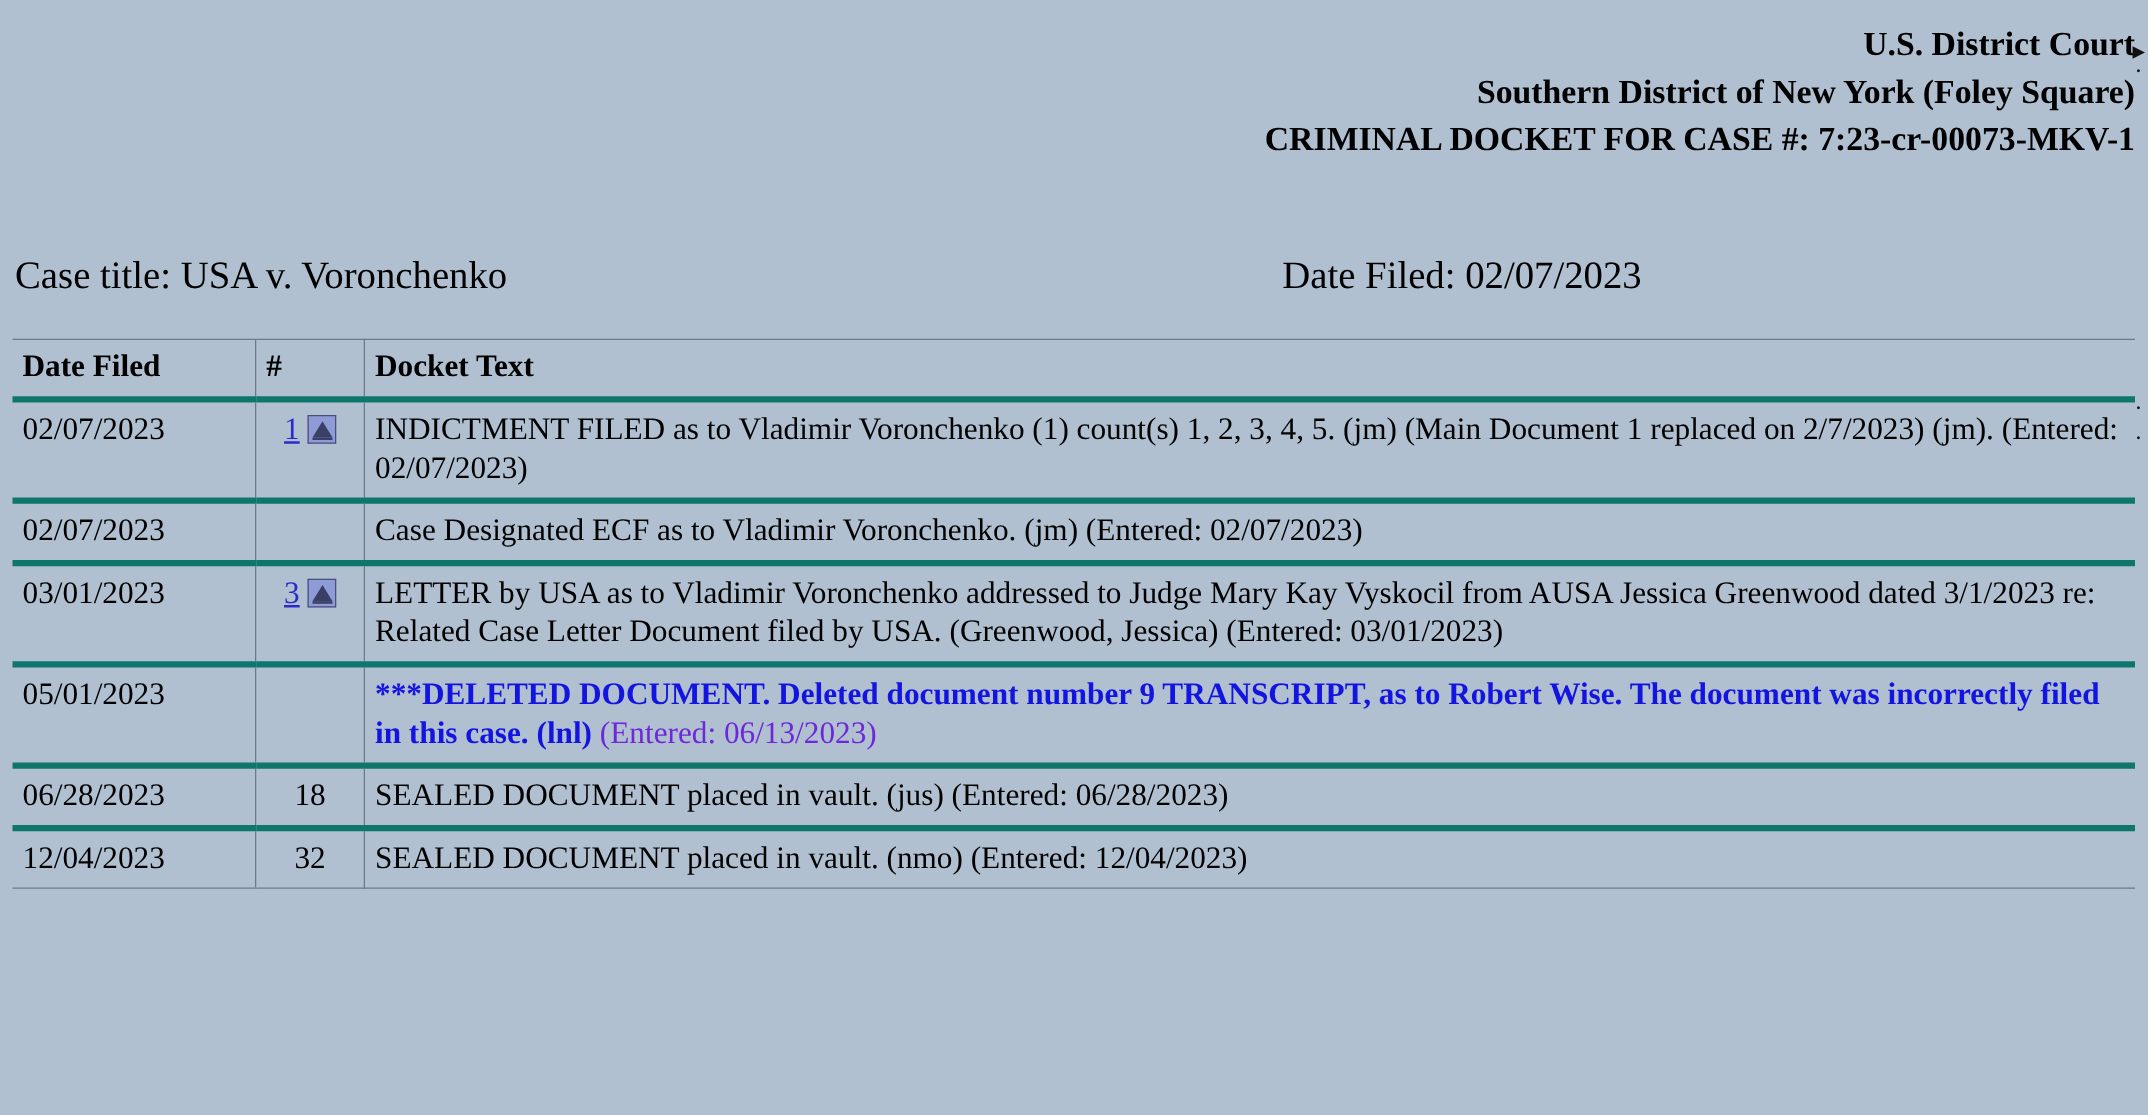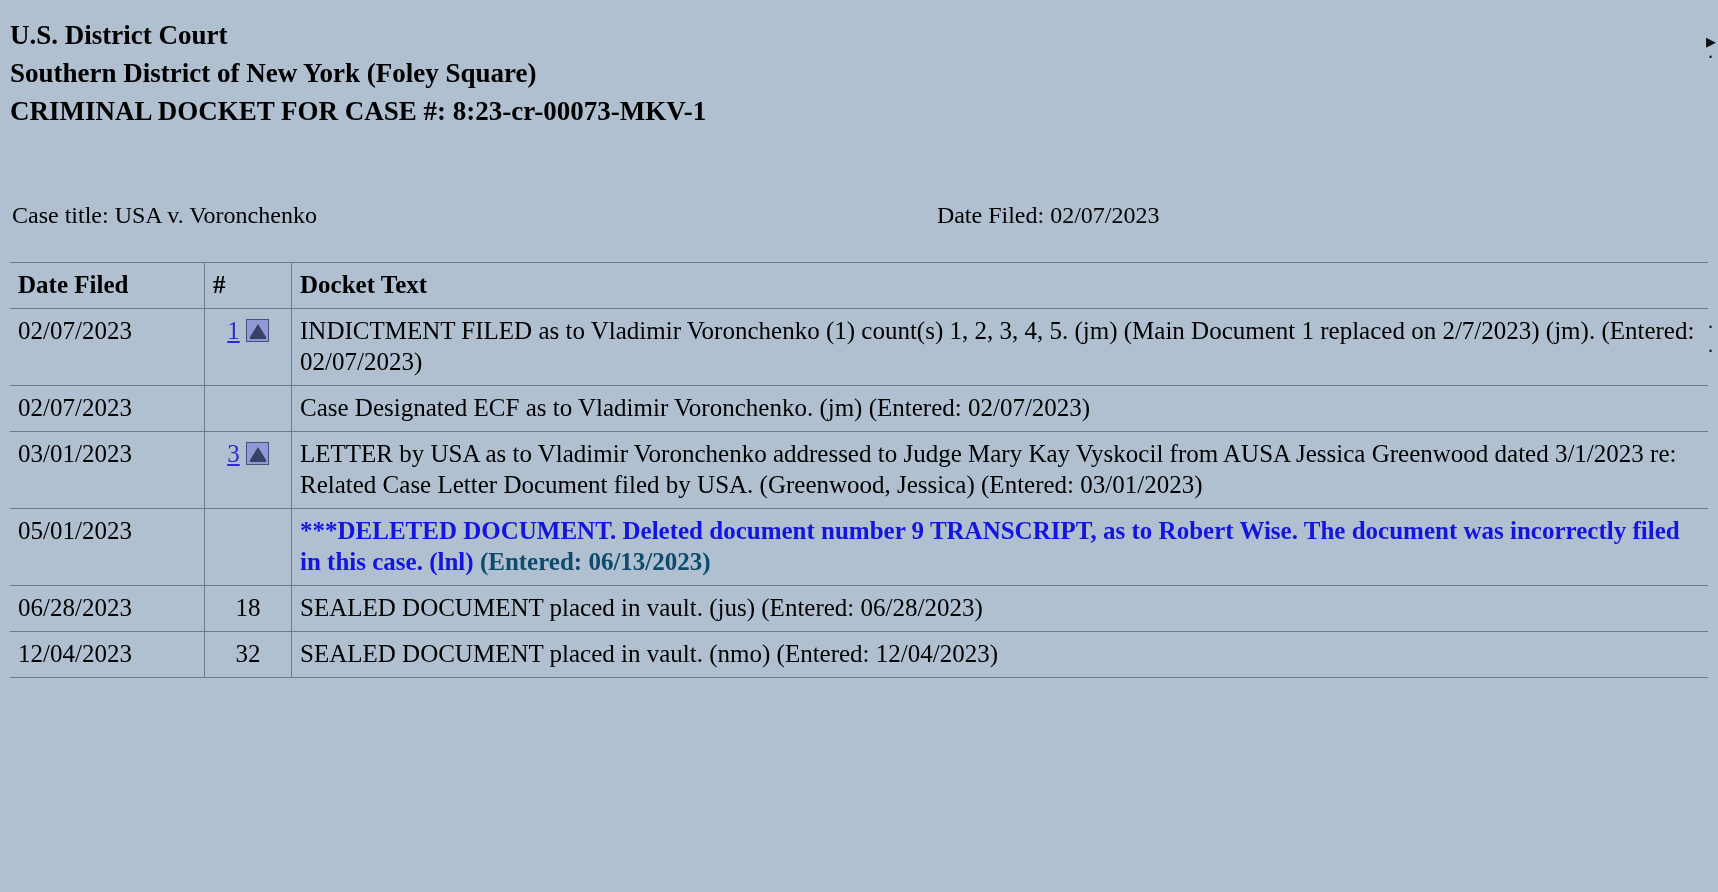--- a/index.html
+++ b/index.html
@@ -20,52 +20,52 @@
     height: 892px;
     background: #b0c0d0;
     box-sizing: border-box;
   }
   .doc {
     width: 1718px;
     padding: 0 10px 0 10px;
     box-sizing: border-box;
   }
   .header-block {
-    text-align: left;
+    text-align: right;
     font-weight: bold;
     font-size: 27px;
     line-height: 38px;
     padding-top: 16px;
   }
   .header-line {
     display: block;
   }
   .case-row {
     display: flex;
     align-items: flex-start;
-    font-size: 24px;
+    font-size: 31px;
     margin-top: 72px;
     padding-left: 2px;
   }
   .case-title {
     flex: 0 0 auto;
     white-space: nowrap;
   }
   .date-filed {
     margin-left: 620px;
     white-space: nowrap;
   }
   table.docket {
     border-collapse: collapse;
     width: 1698px;
     margin-top: 33px;
     font-size: 25px;
   }
   table.docket th, table.docket td {
-    border-top: 1px solid #0f766e;
+    border-top: 5px solid #0f766e;
     border-bottom: 1px solid #6d7a86;
     vertical-align: top;
     padding: 6px 8px 8px 8px;
     line-height: 31px;
   }
   table.docket th {
     font-weight: bold;
     text-align: left;
     border-top: 1px solid #6d7a86;
   }
@@ -125,22 +125,22 @@
     bottom: 2px;
     width: 16px;
     height: 2px;
     background: #3a3f66;
   }
   .deleted-text {
     color: #1414e0;
     font-weight: bold;
   }
   .deleted-text .tail {
-    color: #0c4a6e;
-    font-weight: bold;
+    color: #6d28d9;
+    font-weight: normal;
     text-align: center;
   }
   .right-marks {
     position: absolute;
     right: 2px;
     top: 0;
     width: 16px;
     height: 892px;
     pointer-events: none;
   }
@@ -157,21 +157,21 @@
 </style>
 </head>
 <body>
 
 <div class="page">
   <div class="doc">
 
     <div class="header-block">
       <span class="header-line">U.S. District Court</span>
       <span class="header-line">Southern District of New York (Foley Square)</span>
-      <span class="header-line">CRIMINAL DOCKET FOR CASE #: 8:23-cr-00073-MKV-1</span>
+      <span class="header-line">CRIMINAL DOCKET FOR CASE #: 7:23-cr-00073-MKV-1</span>
     </div>
 
     <div class="case-row">
       <span class="case-title">Case title: USA v. Voronchenko</span>
       <span class="date-filed">Date Filed: 02/07/2023</span>
     </div>
 
     <table class="docket">
       <thead>
         <tr>

